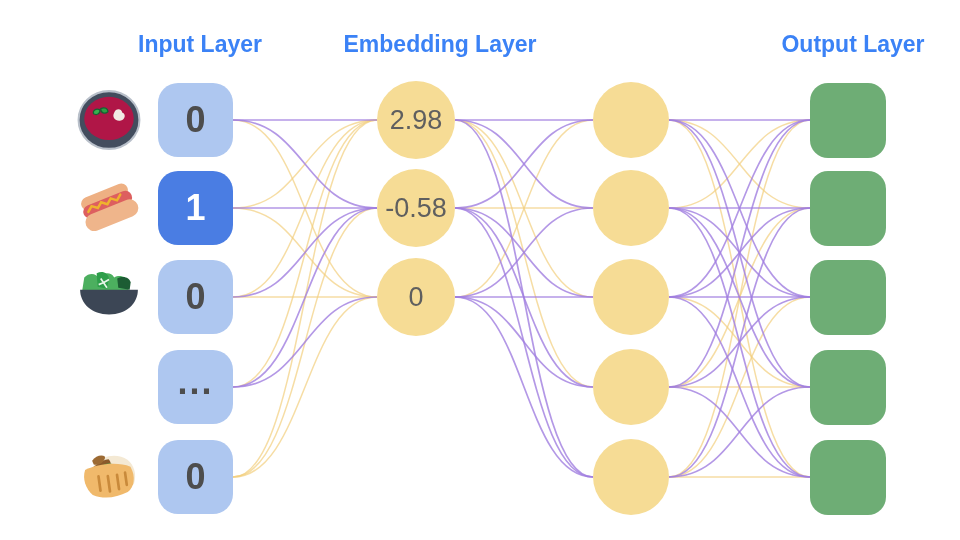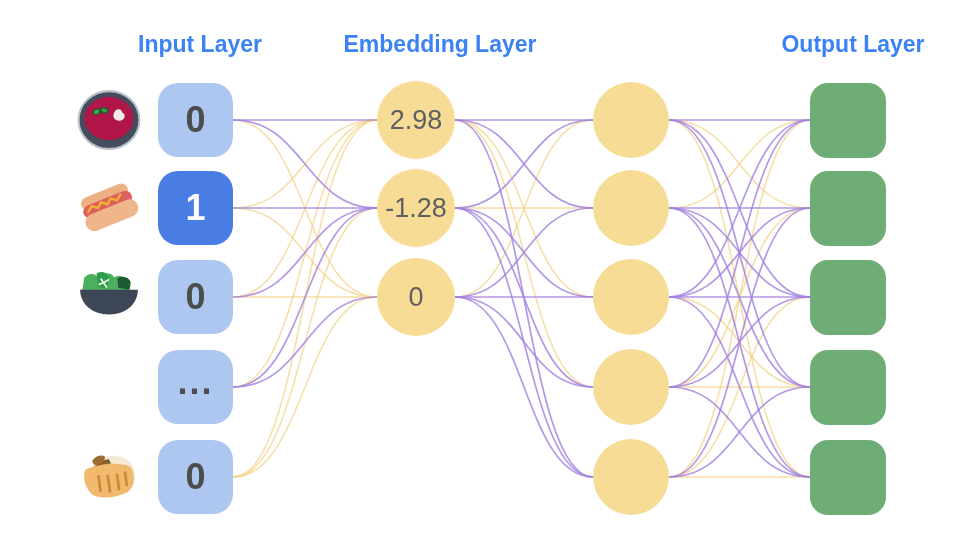--- a/index.html
+++ b/index.html
@@ -145,21 +145,21 @@
             <path d="M24 22c5-4 12-4 16 0-4 4-12 4-16 0z" fill="#4caf50"></path>
             <path d="M10 22c12-4 32-4 44 3 4 10 1 20-6 24-12 4-24 4-34-2-6-7-8-17-4-25z" fill="#f0b96b"></path>
             <path d="M22 30v14M31 31v15M40 31v14M48 30v12" stroke="#c98a3b" stroke-width="2.6" stroke-linecap="round"></path>
           </g>
         </svg>
       </div>
       <div class="node embed-circle" style="left: 377px; top: 81px;">
         <span>2.98</span>
       </div>
       <div class="node embed-circle" style="left: 377px; top: 169px;">
-        <span>-1.28</span>
+        <span>-0.58</span>
       </div>
       <div class="node embed-circle" style="left: 377px; top: 258px;">
         <span>0</span>
       </div>
       <div class="node hidden-circle" style="left: 593px; top: 82px;"></div>
       <div class="node hidden-circle" style="left: 593px; top: 170px;"></div>
       <div class="node hidden-circle" style="left: 593px; top: 259px;"></div>
       <div class="node hidden-circle" style="left: 593px; top: 349px;"></div>
       <div class="node hidden-circle" style="left: 593px; top: 439px;"></div>
       <div class="node output-square" style="left: 810px; top: 83px;"></div>

